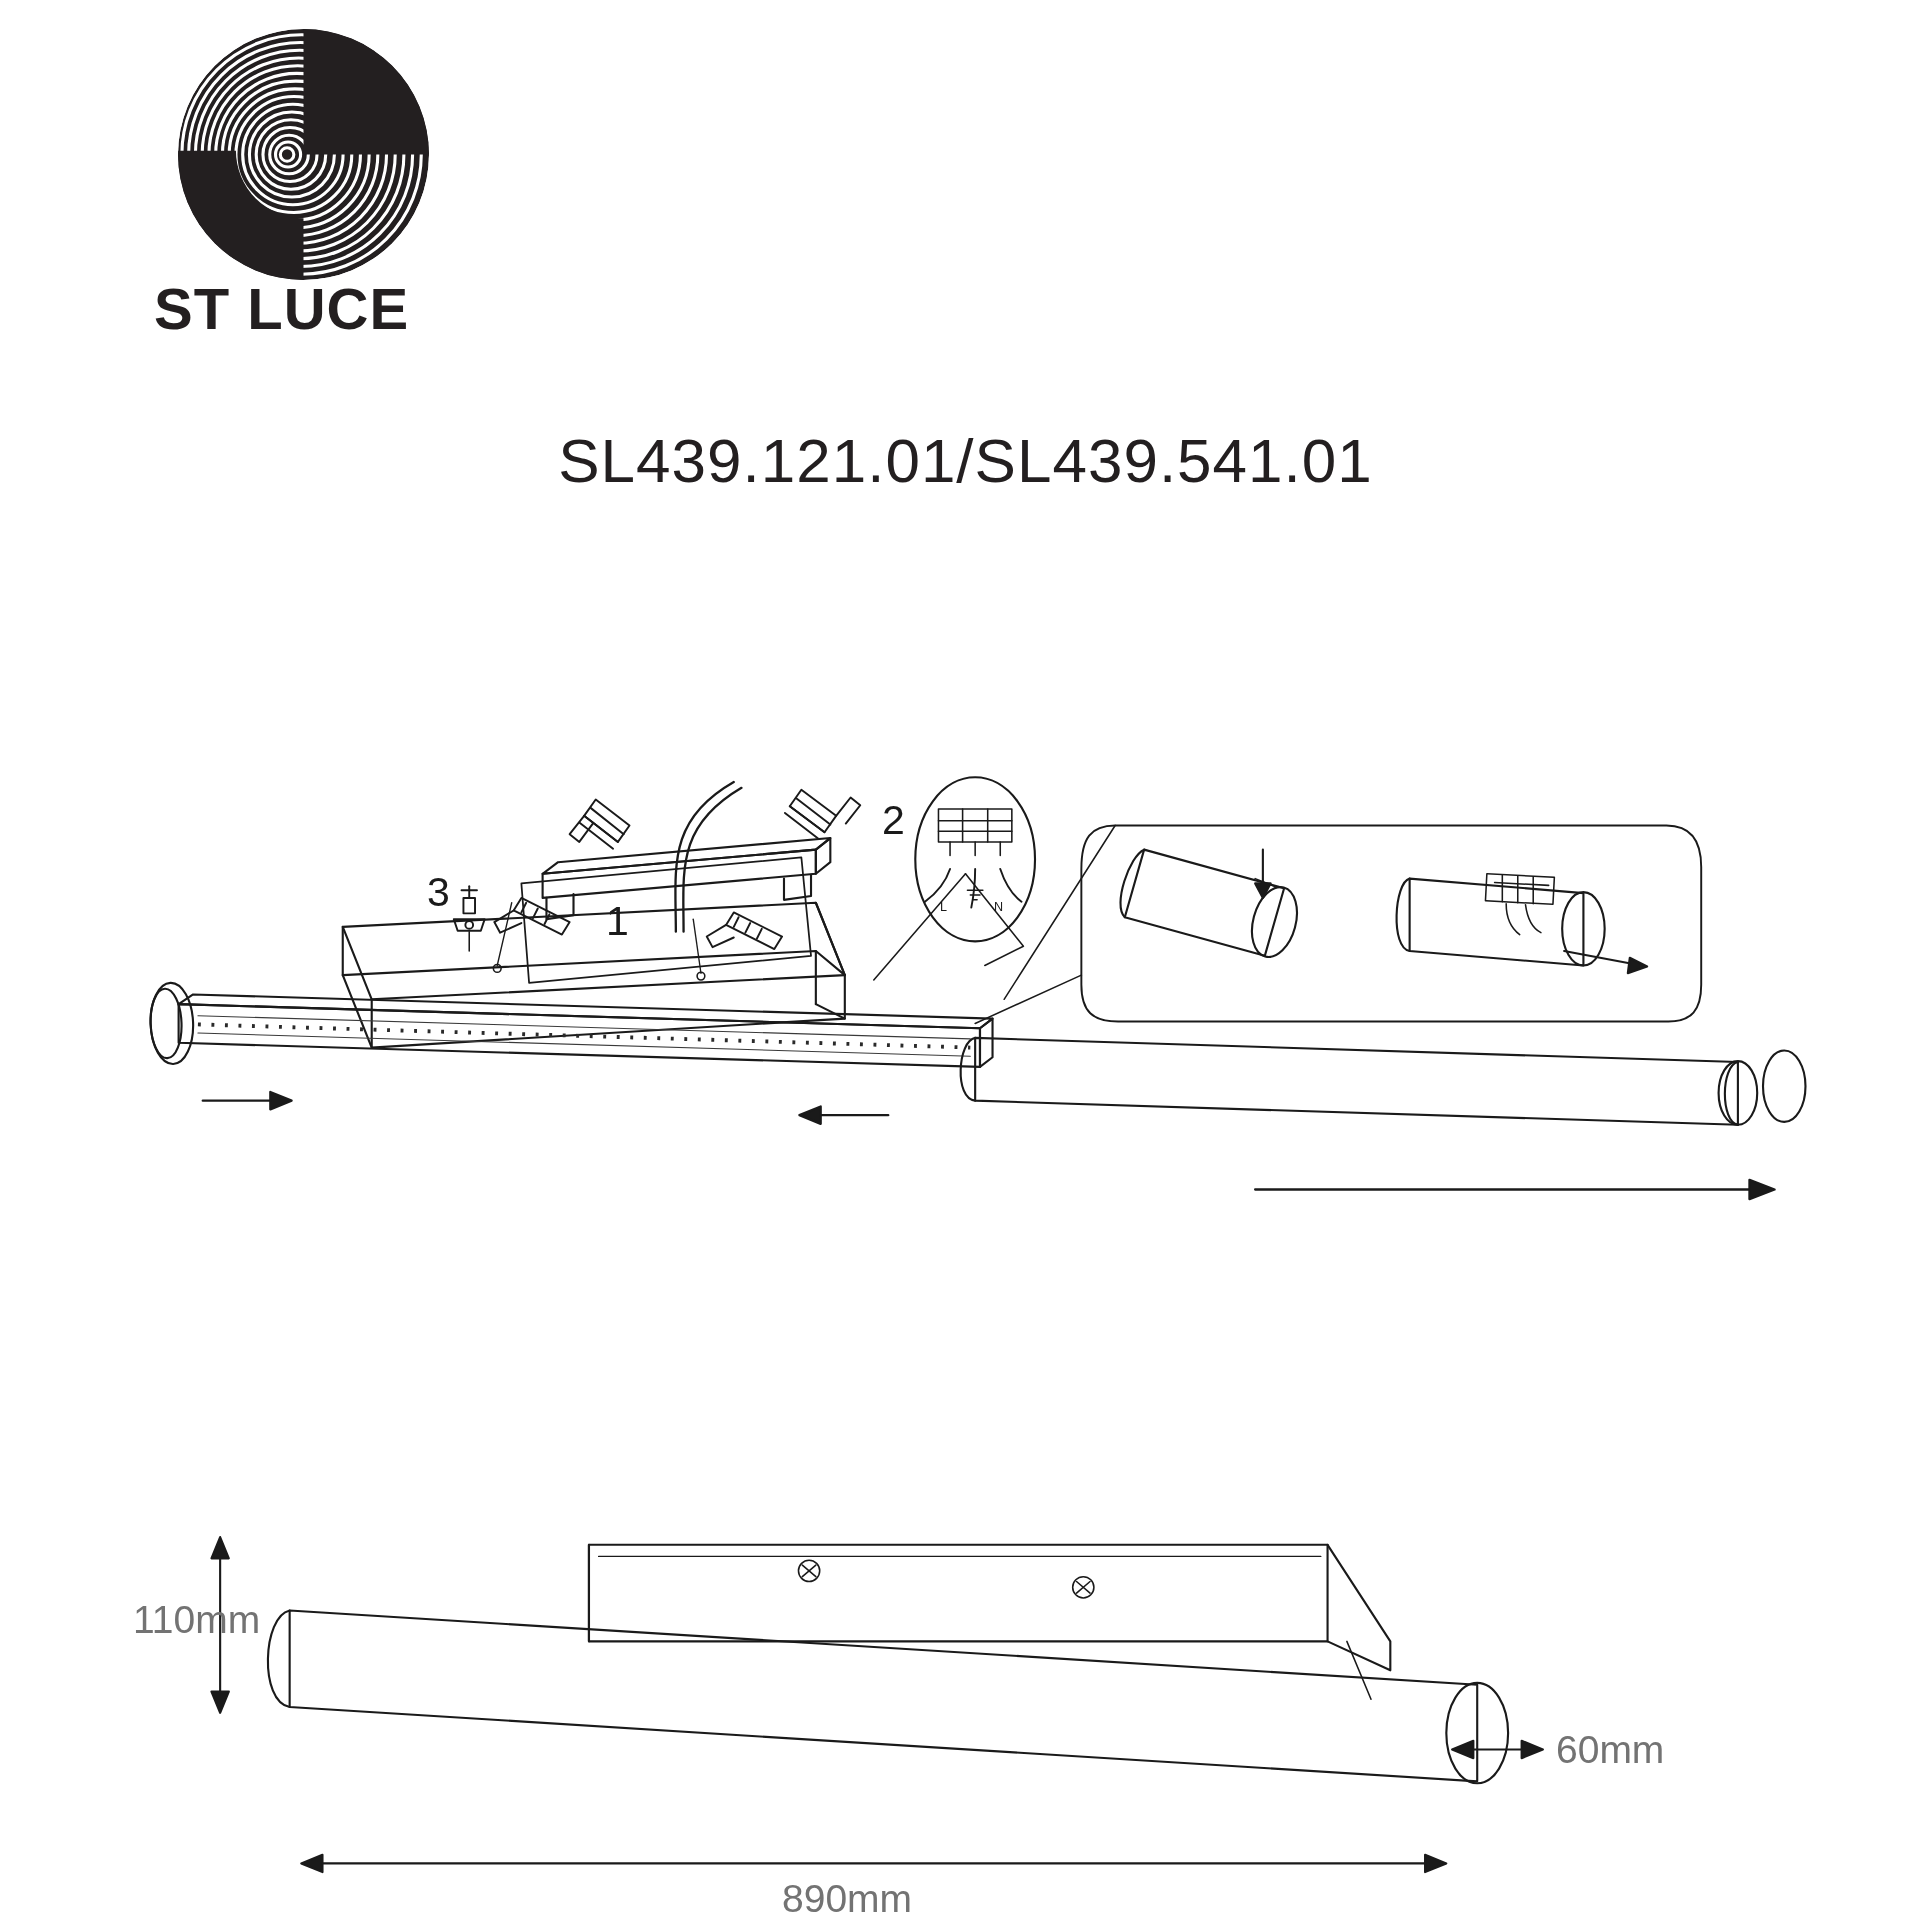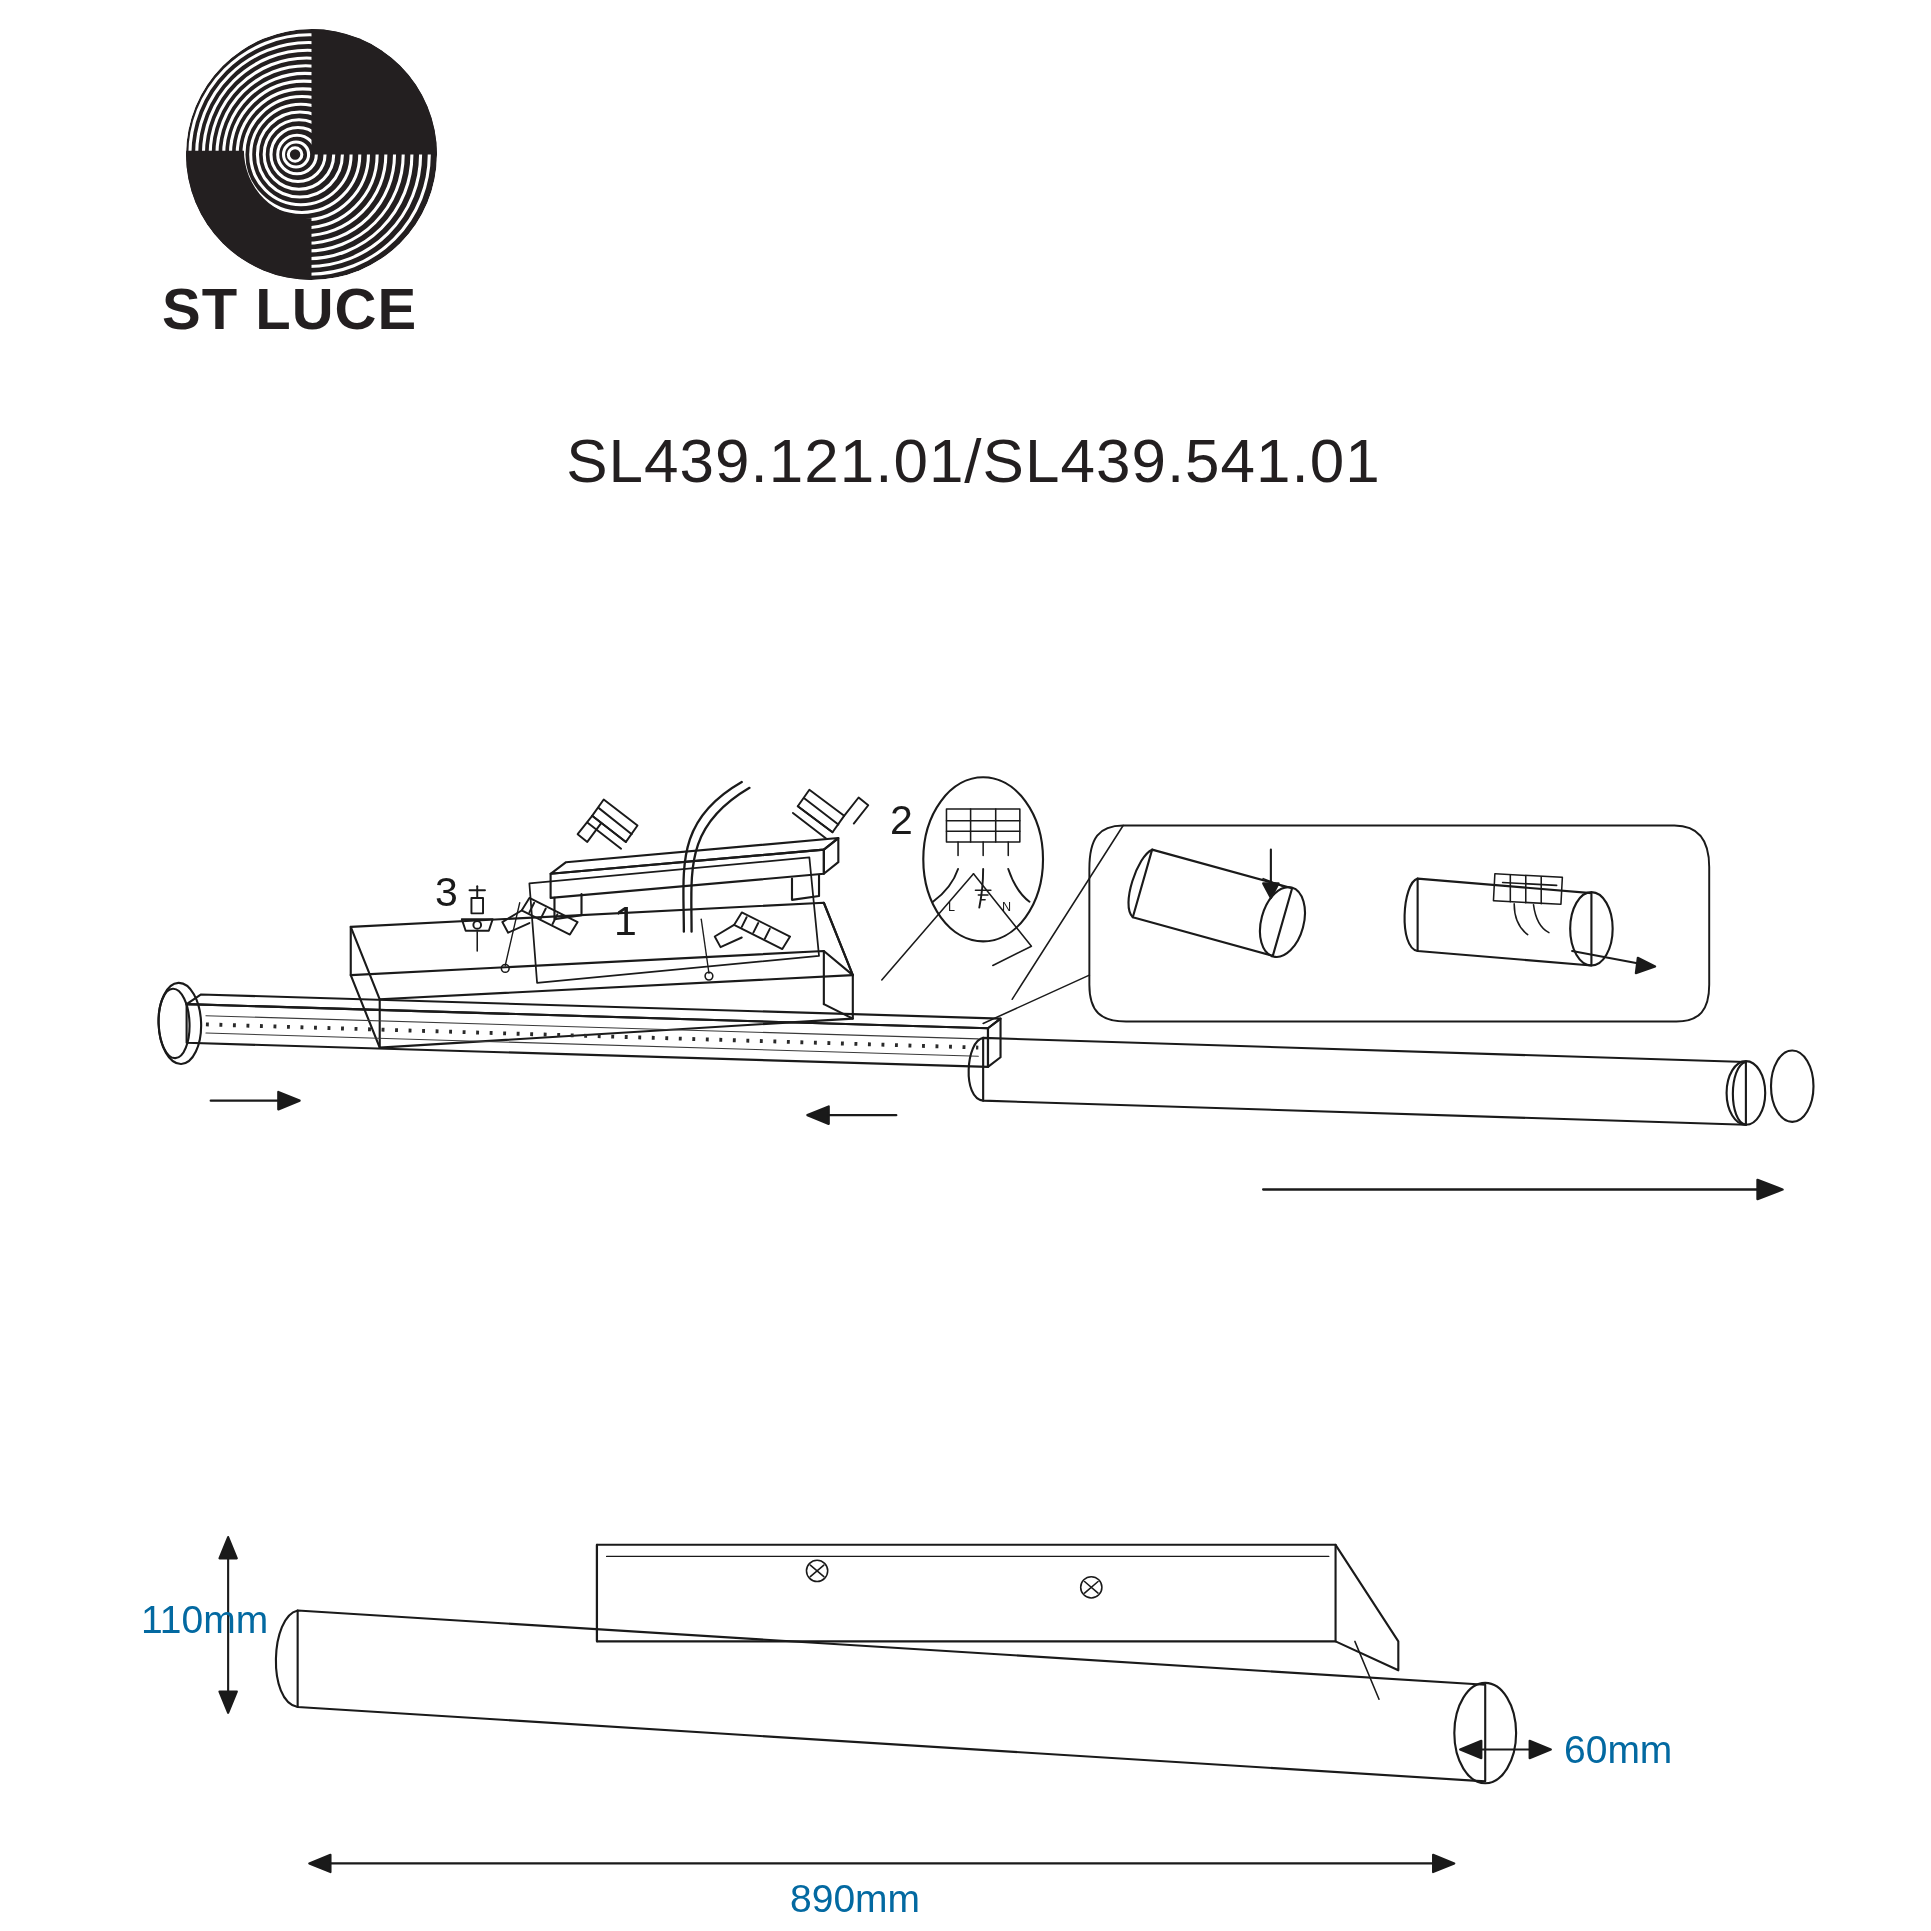--- a/index.html
+++ b/index.html
@@ -10,21 +10,21 @@
   body {
     width: 1931px;
     height: 1931px;
     font-family: "Liberation Sans", sans-serif;
     color: #1a1a1a;
     position: relative;
     overflow: hidden;
   }
   .page {
     position: absolute;
-    left: 8px; top: 0;
+    left: 0; top: 0;
     width: 1591px;
     height: 1931px;
   }
   
   .brand {
     position: absolute;
     left: 154px;
     top: 29px;
     width: 406px;
     height: 290px;
@@ -62,21 +62,21 @@
     position: absolute;
     left: 0;
     top: 0;
     width: 1931px;
     height: 1931px;
     pointer-events: none;
   }
   .dim-label {
     position: absolute;
     font-size: 39px;
-    color: #0369a1;
+    color: #737373;
     white-space: nowrap;
   }
   .step-num {
     position: absolute;
     font-size: 41px;
     color: #1a1a1a;
     white-space: nowrap;
   }
   .tiny {
     position: absolute;

